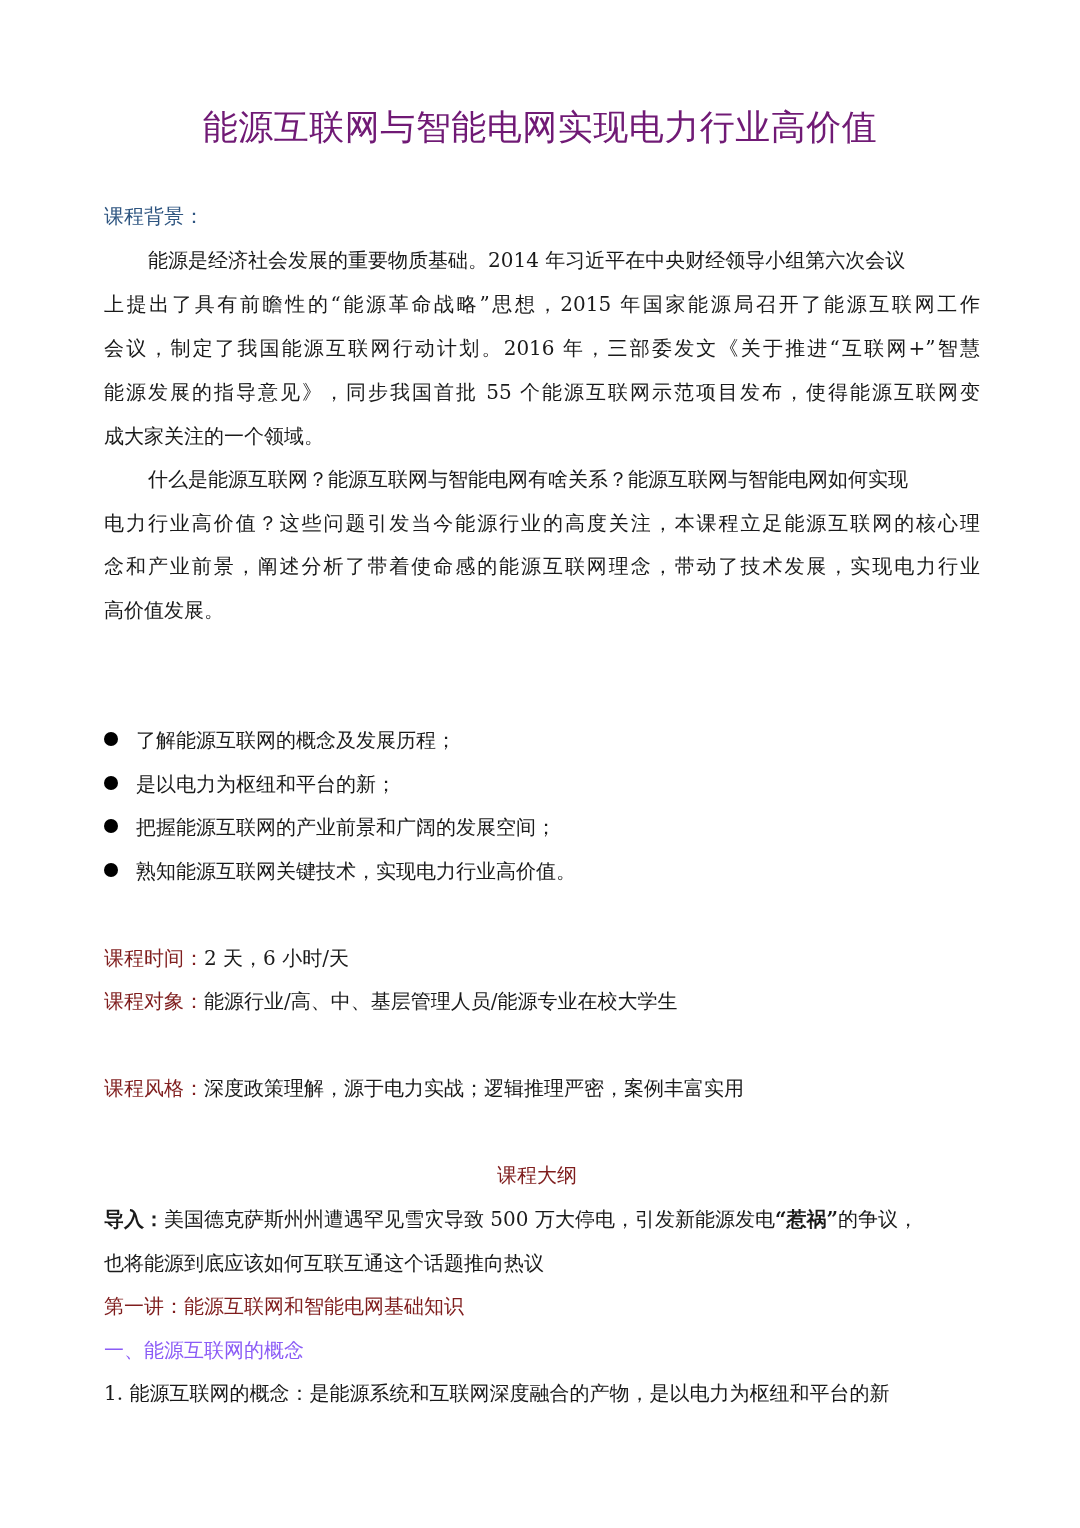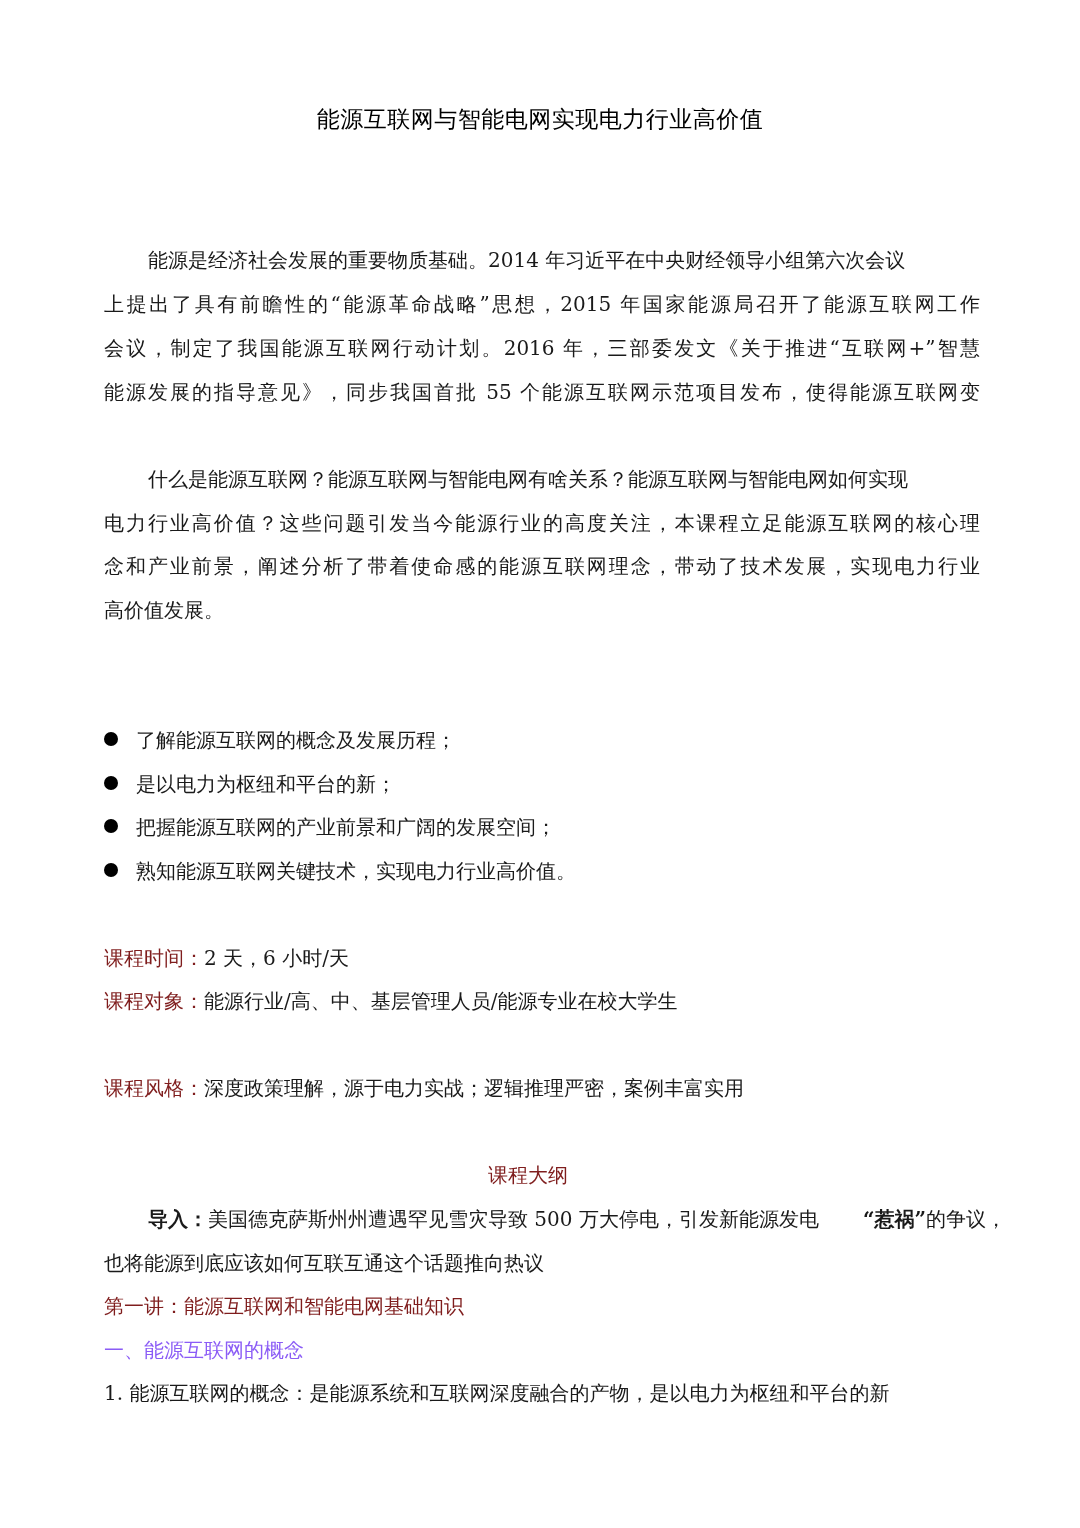--- a/index.html
+++ b/index.html
@@ -1,42 +1,44 @@
 <!DOCTYPE html>
 <html><head>
 <meta charset="utf-8">
 <style>
   html, body { margin: 0; padding: 0; background: #ffffff; }
   body { width: 1080px; height: 1528px; position: relative; overflow: hidden;
          font-family: "DejaVu Serif", "Liberation Serif", serif; color: #1a1a1a; }
   .page { position: absolute; left: 0; top: 0; width: 1080px; height: 1528px; }
   .title { position: absolute; left: 0; width: 1080px; top: 104px; text-align: center;
-           font-size: 23px; color: #000000; letter-spacing: 0.5px; font-family: "DejaVu Sans", "Liberation Sans", sans-serif; }
+           font-size: 35px; color: #701a75; letter-spacing: 0.5px; font-family: "DejaVu Sans", "Liberation Sans", sans-serif; }
   .line { position: absolute; left: 104px; width: 876px; font-size: 20px; line-height: 30px; white-space: nowrap; }
   .indent { left: 148px; width: 832px; }
   .head { color: #2e5580; font-weight: normal; }
   .blue { color: #7f1d1d; }
   .orange { color: #8b5cf6; }
-  .bold { font-weight: bold; margin-left: 44px; }
+  .bold { font-weight: bold; }
   .bullet { display: inline-block; width: 14px; height: 14px; border-radius: 50%; background: #000; margin-right: 18px; vertical-align: 1px; }
-  .center { left: 4px; width: 1048px; text-align: center; }
+  .center { left: 13px; width: 1048px; text-align: center; }
   .just { text-align: justify; text-align-last: justify; }
 </style>
 </head>
 <body>
 
 <div class="page">
 
   <div class="title">能源互联网与智能电网实现电力行业高价值</div>
 
+  <div class="line head" style="top:201px">课程背景：</div>
 
   <div class="line indent" style="top:245px">能源是经济社会发展的重要物质基础。2014 年习近平在中央财经领导小组第六次会议</div>
   <div class="line just" style="top:289px">上提出了具有前瞻性的“能源革命战略”思想，2015 年国家能源局召开了能源互联网工作</div>
   <div class="line just" style="top:333px">会议，制定了我国能源互联网行动计划。2016 年，三部委发文《关于推进“互联网+”智慧</div>
   <div class="line just" style="top:377px">能源发展的指导意见》，同步我国首批 55 个能源互联网示范项目发布，使得能源互联网变</div>
+  <div class="line" style="top:421px">成大家关注的一个领域。</div>
 
   <div class="line indent" style="top:464px">什么是能源互联网？能源互联网与智能电网有啥关系？能源互联网与智能电网如何实现</div>
   <div class="line just" style="top:508px">电力行业高价值？这些问题引发当今能源行业的高度关注，本课程立足能源互联网的核心理</div>
   <div class="line just" style="top:551px">念和产业前景，阐述分析了带着使命感的能源互联网理念，带动了技术发展，实现电力行业</div>
   <div class="line" style="top:595px">高价值发展。</div>
 
 
   <div class="line" style="top:725px">
     <span class="bullet"></span><span>了解能源互联网的概念及发展历程；</span>
   </div>

